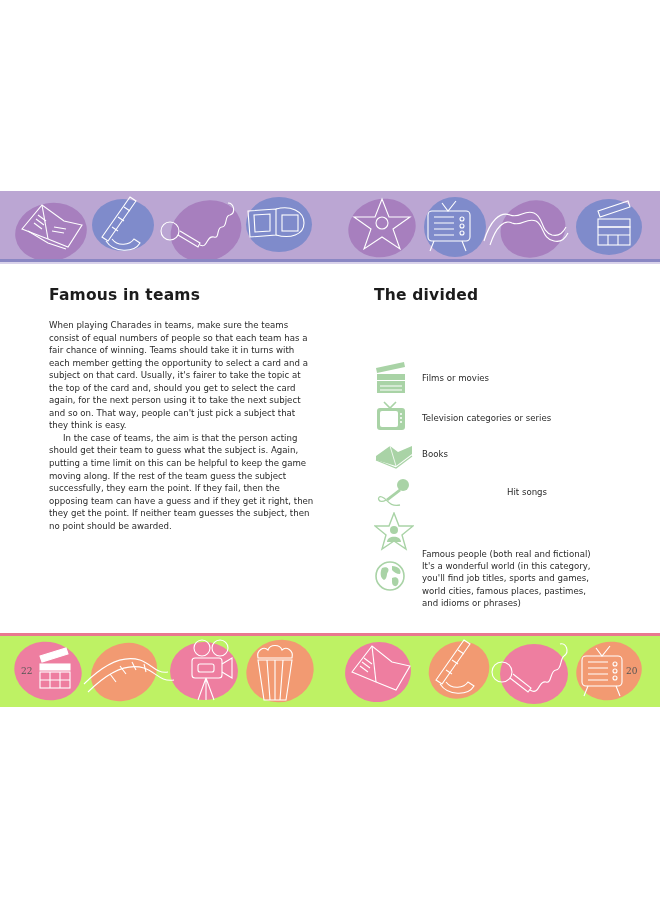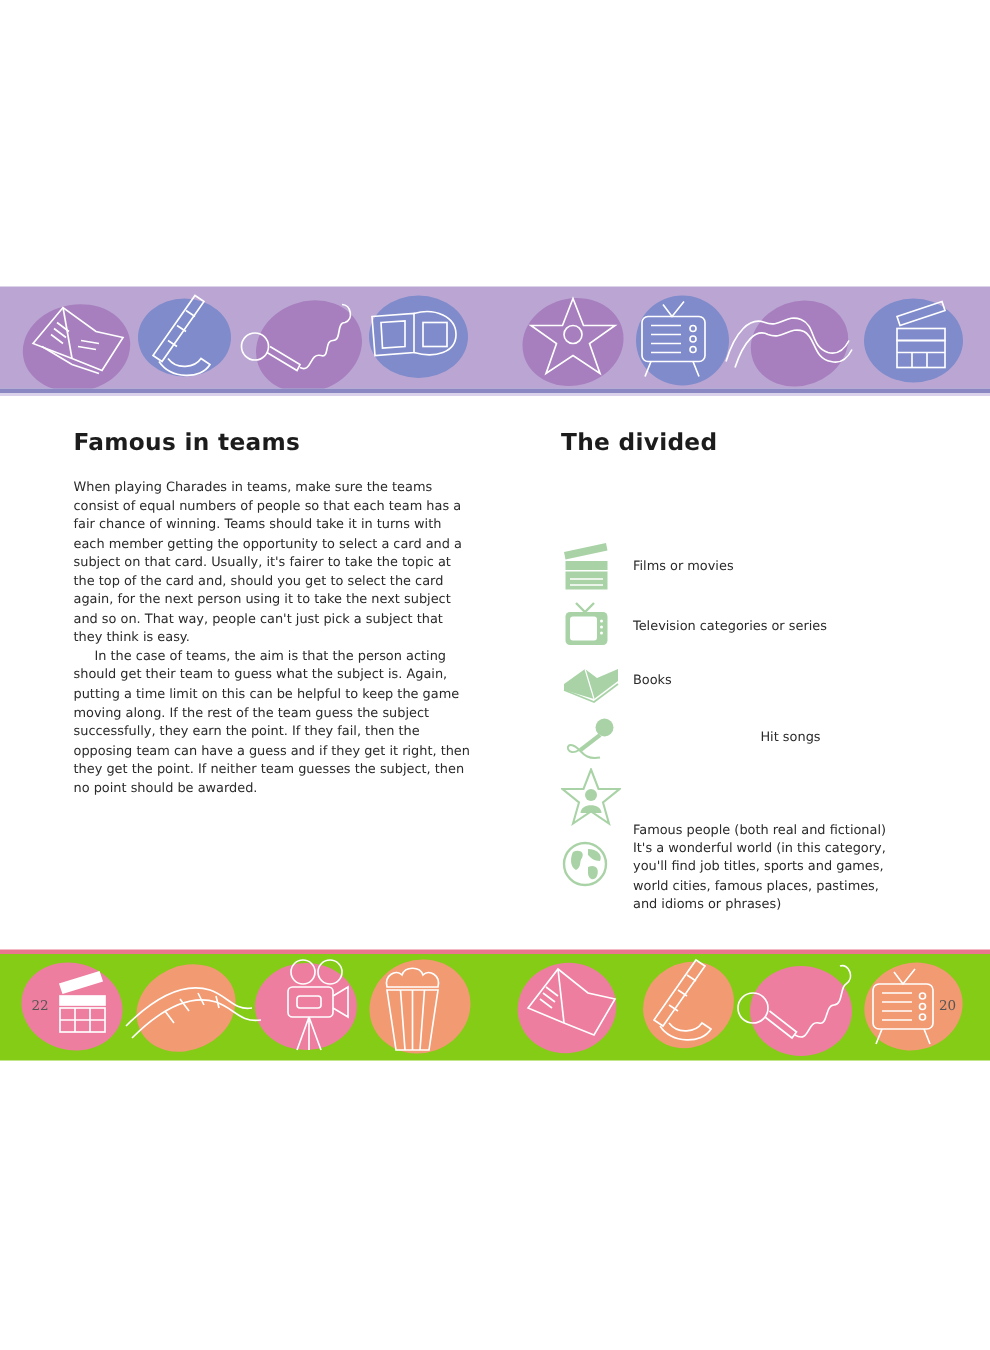--- a/index.html
+++ b/index.html
@@ -5,21 +5,21 @@
   html, body { margin: 0; padding: 0; }
   body {
     width: 660px; height: 900px; background: #ffffff; position: relative; overflow: hidden;
     font-family: "DejaVu Sans", "Liberation Sans", sans-serif; color: #222;
   }
   .band { position: absolute; left: 0; width: 660px; overflow: hidden; }
   .band-top { top: 191px; height: 68px; background: #bba6d3; }
   .band-top-line { position: absolute; top: 259px; left: 0; width: 660px; height: 3px; background: #8a87c3; }
   .band-top-line2 { position: absolute; top: 262px; left: 0; width: 660px; height: 2px; background: #d9d2ea; }
   .band-bot-line { position: absolute; top: 633px; left: 0; width: 660px; height: 3px; background: #e9788f; }
-  .band-bot { top: 636px; height: 71px; background: #84cc16; }
+  .band-bot { top: 636px; height: 71px; background: #bef264; }
   .blob { position: absolute; border-radius: 50%; }
   .icon-art { position: absolute; }
   .icon-art svg { display: block; }
   .page-num { position: absolute; font-family: "DejaVu Serif", serif; font-size: 9px; color: #555; }
 
   .col { position: absolute; }
   .col-left { left: 49px; top: 286px; width: 268px; }
   .col-right { left: 374px; top: 286px; width: 270px; }
   h2 {
     margin: 0; font-size: 15.5px; font-weight: bold; color: #1c1c1c; letter-spacing: 0.2px;

